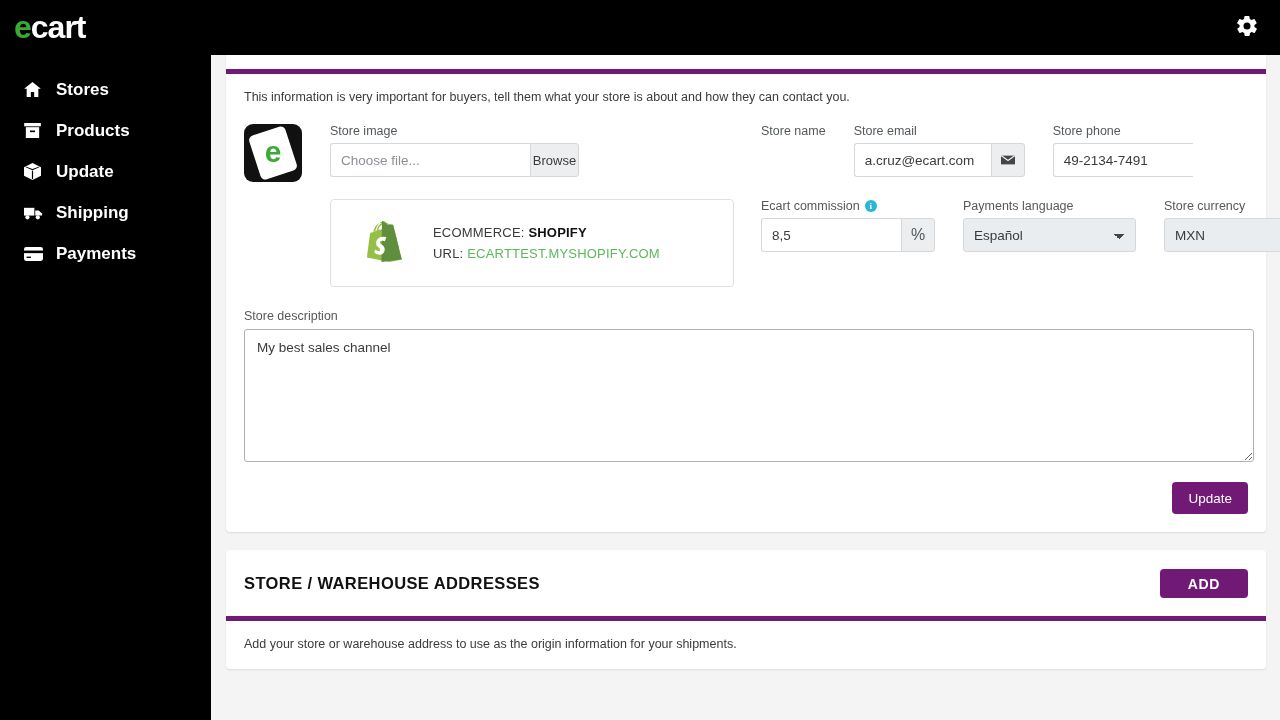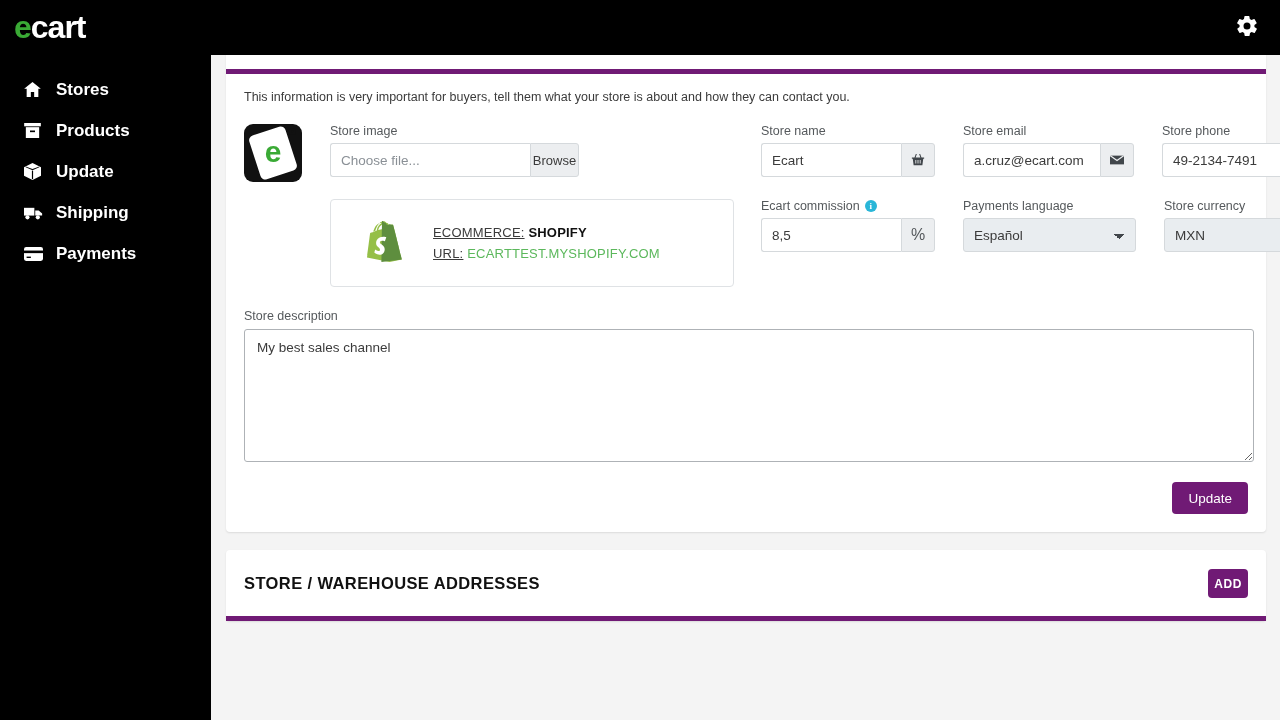--- a/index.html
+++ b/index.html
@@ -148,41 +148,41 @@
 
   .shopify-card {
     margin-top: 22px;
     width: 404px; height: 88px;
     border: 1px solid #dfe2e5; border-radius: 4px;
     display: flex; align-items: center;
     padding-left: 32px; gap: 26px;
   }
   .shop-logo { width: 44px; height: 50px; position: relative; }
   .shop-text { font-size: 13px; color: #3b3b3b; line-height: 21px; letter-spacing: 0.2px; }
-  .shop-text .k { color: #3b3b3b; text-decoration: underline; }
+  .shop-text .k { color: #3b3b3b; }
   .shop-text .v { font-weight: bold; color: #111; }
   .shop-text .url { color: #5cb85c; }
 
   .desc-wrap { margin-top: 22px; }
   .desc-wrap .flabel { margin-bottom: 6px; }
   textarea.desc {
     width: 1010px; height: 133px;
     border: 1px solid #aeb2b6; border-radius: 3px;
     padding: 10px 12px; font-size: 13.5px; color: #3b3b3b;
     font-family: "Liberation Sans", sans-serif;
     resize: vertical; outline: none;
   }
   .update-row { display: flex; justify-content: flex-end; margin-top: 16px; }
   .btn-dark {
     background: #701a75; color: #fff; border: none;
     border-radius: 4px; cursor: pointer;
     font-family: "Liberation Sans", sans-serif;
   }
   .btn-update { padding: 0 16px; height: 32px; font-size: 13.5px; }
-  .btn-add { padding: 0 6px; height: 29px; font-size: 12px; font-weight: bold; letter-spacing: 0.6px; }
+  .btn-add { padding: 0 28px; height: 29px; font-size: 14px; font-weight: bold; letter-spacing: 0.6px; }
 
   .card2 { margin-top: 18px; }
   .card2 .card-head { padding: 19px 18px 18px 18px; }
   .card2 .card-body { padding: 16px 18px 18px 18px; }
   .card2 .intro { margin: 0; }
 
   
   .topbar {
     position: absolute; left: 211px; top: 0;
     width: 1069px; height: 55px; background: #000;
@@ -320,28 +320,20 @@
                 </div>
               </div>
             </div>
           </div>
 
           <div style="margin-left:27px; display:flex; flex-direction:column;">
             <div style="display:flex; gap:28px;">
 
               <div class="fieldcol">
                 <label class="flabel">Store name</label>
-                <div class="igroup">
-                  <input type="text" style="width: 140px;" value="Ecart">
-                  <div class="iaddon">
-                    <svg width="14" height="14" viewBox="0 0 16 16">
-                        <path d="M5.5 1 4 5H1v1.5h1l1 7.5h10l1-7.5h1V5h-3l-1.5-4h-1.2L10.7 5H5.3L6.7 1zM5 8h1v4H5zm2.5 0h1v4h-1zM10 8h1v4h-1z"></path>
-                      </svg>
-                  </div>
-                </div>
               </div>
 
               <div class="fieldcol">
                 <label class="flabel">Store email</label>
                 <div class="igroup">
                   <input type="text" style="width: 137px;" value="a.cruz@ecart.com">
                   <div class="iaddon">
                     <svg width="14" height="14" viewBox="0 0 16 16">
                         <path d="M0 3h16v10H0z"></path>
                         <path d="M0 3l8 5.5L16 3" stroke="#eceef0" stroke-width="1.4" fill="none"></path>
@@ -400,20 +392,23 @@
           <button class="btn-dark btn-update">Update</button>
         </div>
       </div>
     </section>
 
     <section class="card card2">
       <div class="card-head">
         <div class="card-title">STORE / WAREHOUSE ADDRESSES</div>
         <button class="btn-dark btn-add">ADD</button>
       </div>
+      <div class="card-body">
+        <p class="intro">Add your store or warehouse address to use as the origin information for your shipments.</p>
+      </div>
     </section>
 
   </main>
 
   <div class="topbar">
     <div class="gear">
       <span>
         <svg width="24" height="24" viewBox="0 0 24 24">
             <path d="M19.4 13a7.8 7.8 0 0 0 0-2l2.1-1.6a.5.5 0 0 0 .1-.6l-2-3.5a.5.5 0 0 0-.6-.2l-2.5 1a7.6 7.6 0 0 0-1.7-1l-.4-2.6a.5.5 0 0 0-.5-.4h-4a.5.5 0 0 0-.5.4l-.4 2.6a7.6 7.6 0 0 0-1.7 1l-2.5-1a.5.5 0 0 0-.6.2l-2 3.5a.5.5 0 0 0 .1.6L4.6 11a7.8 7.8 0 0 0 0 2l-2.1 1.6a.5.5 0 0 0-.1.6l2 3.5c.1.2.4.3.6.2l2.5-1c.5.4 1.1.8 1.7 1l.4 2.6c0 .3.3.4.5.4h4c.3 0 .5-.1.5-.4l.4-2.6c.6-.2 1.2-.6 1.7-1l2.5 1c.2.1.5 0 .6-.2l2-3.5a.5.5 0 0 0-.1-.6zM12 15.5A3.5 3.5 0 1 1 15.5 12 3.5 3.5 0 0 1 12 15.5z"></path>
           </svg>

